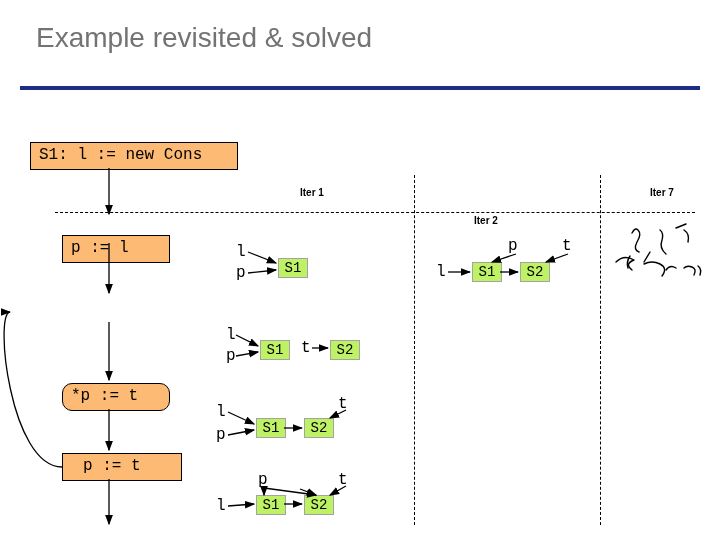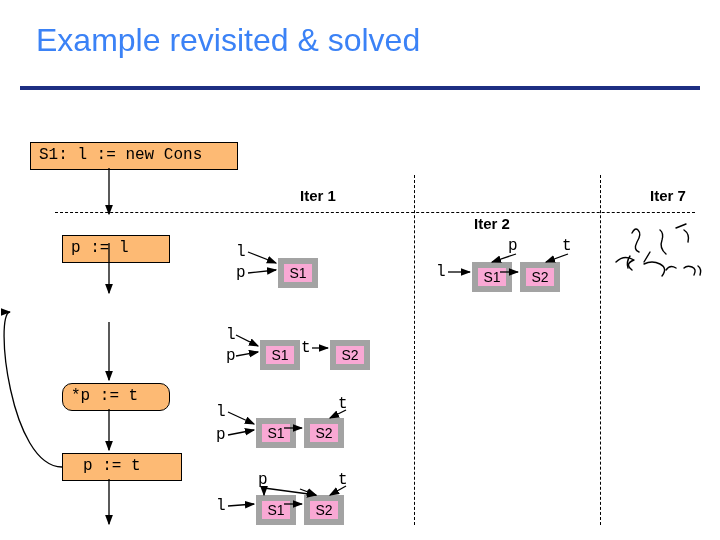--- a/index.html
+++ b/index.html
@@ -8,65 +8,65 @@
     width: 720px;
     height: 540px;
     background: #ffffff;
     font-family: Arial, Helvetica, sans-serif;
     overflow: hidden;
   }
   .stage { position: relative; width: 720px; height: 540px; }
   .title {
     position: absolute;
     left: 36px; top: 22px;
-    font-size: 32px;
-    color: #3b82f6;
+    font-size: 28px;
+    color: #737373;
   }
   .hr-thick {
     position: absolute;
     left: 20px; right: 20px; top: 78px;
     border: 0;
     border-top: 4px solid #1d2e82;
   }
   .dash-v {
     position: absolute;
     width: 0;
     border-left: 1px dashed #000;
   }
   .dash-h {
     position: absolute;
     height: 0;
     border-top: 1px dashed #000;
   }
   .iter-lbl {
     position: absolute;
-    font-size: 15px;
+    font-size: 10px;
     font-weight: bold;
   }
   .cfg-box {
     position: absolute;
     border: 1px solid #000;
     background: #fdba74;
     padding: 4px 8px;
     font-family: "Courier New", monospace;
     font-size: 16px;
     line-height: 1.1;
   }
   .mono {
     position: absolute;
     font-family: "Courier New", monospace;
     font-size: 16px;
     line-height: 1.1;
   }
   .node {
     position: absolute;
-    border: 6px solid #a3a3a3;
-    background: #f9a8d4;
+    border: 1px solid #a3a3a3;
+    background: #bef264;
     width: 28px; height: 18px;
-    font-family: Liberation Sans, sans-serif;
+    font-family: Liberation Mono, monospace;
     font-size: 14px;
     display: flex; align-items: center; justify-content: center;
   }
   svg.overlay {
     position: absolute;
     left: 0; top: 0;
     width: 720px; height: 540px;
     pointer-events: none;
   }
 </style>

